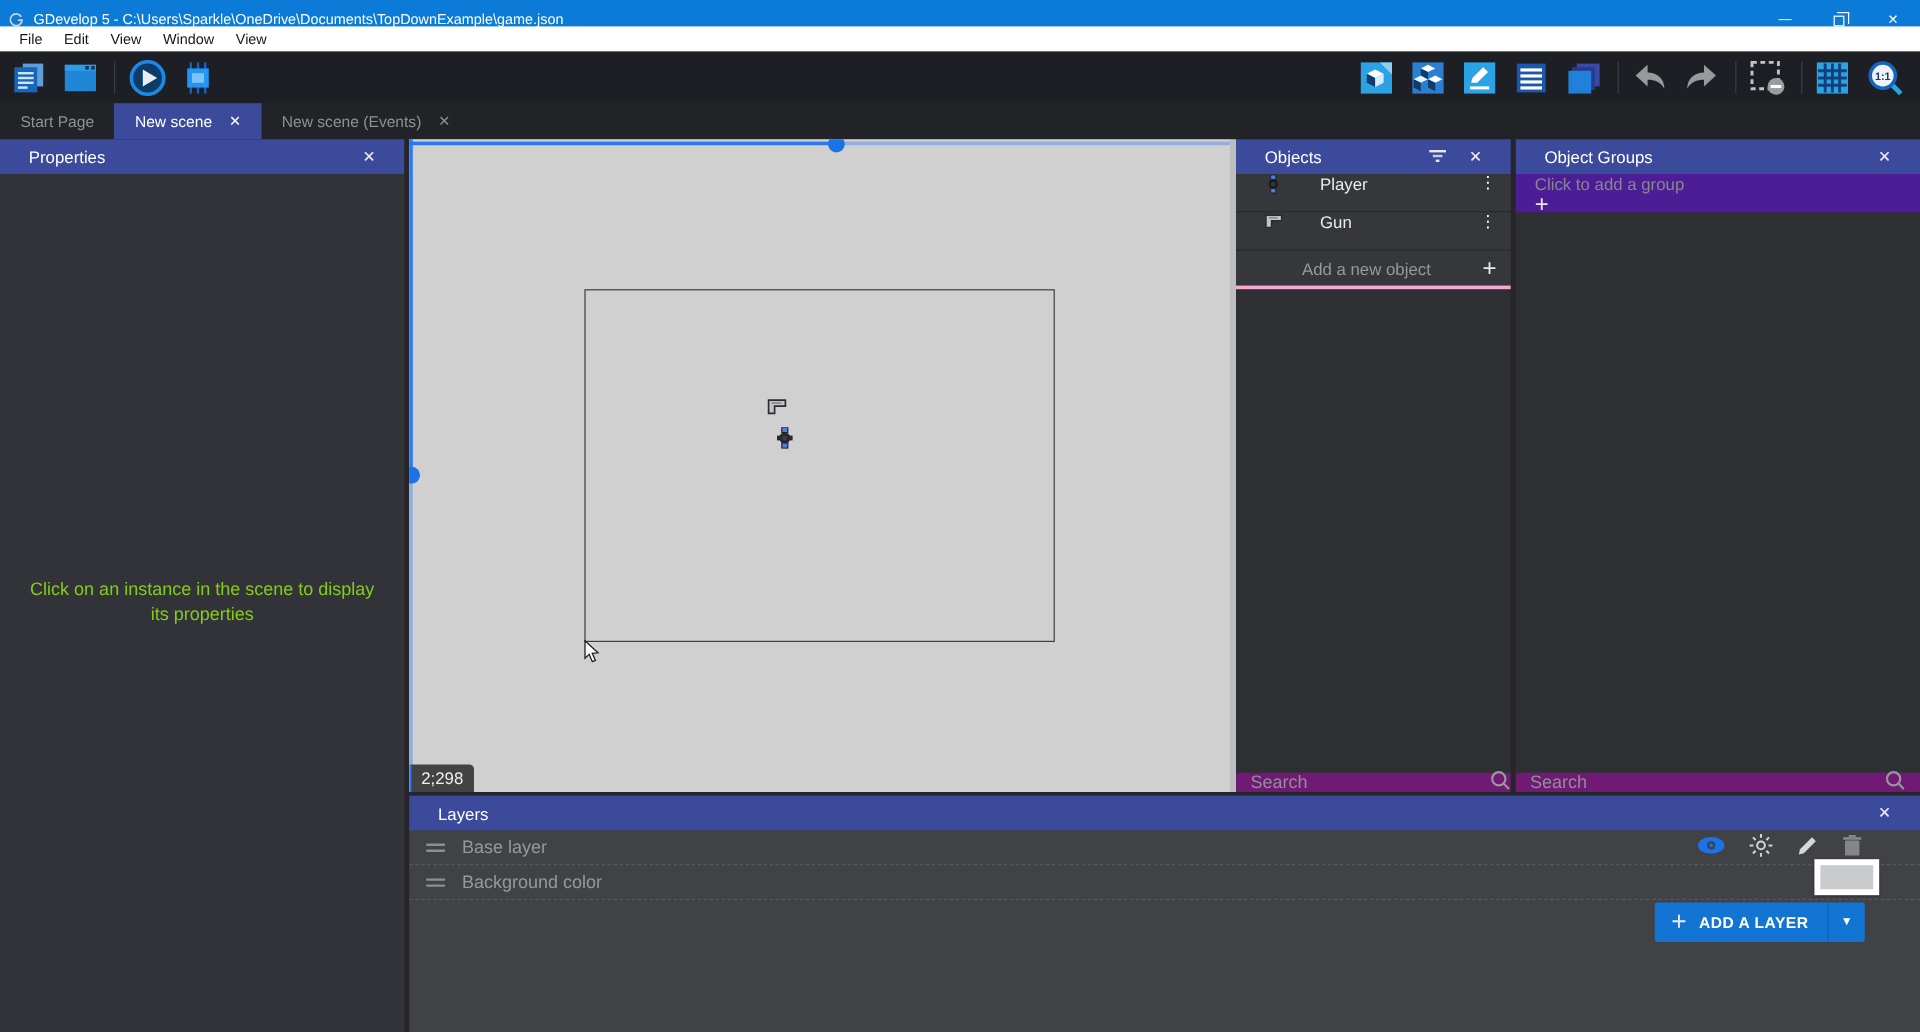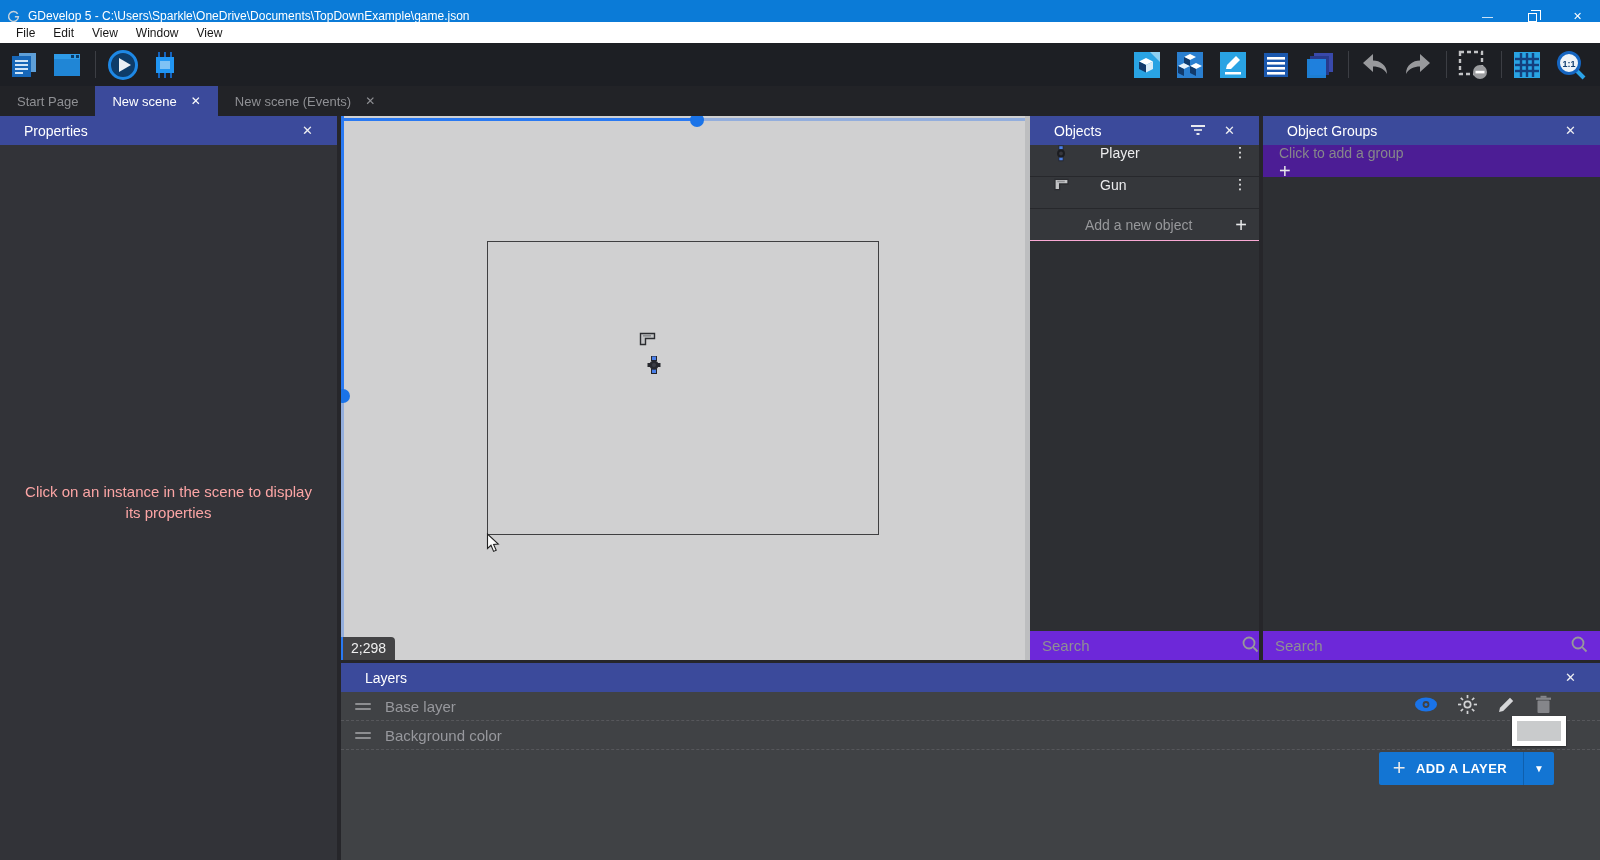--- a/index.html
+++ b/index.html
@@ -39,21 +39,21 @@
   
   .panel { position:absolute; overflow:hidden; }
   .panel-header { height:29px; background:#3b4a9b; color:#fff; display:flex;
     align-items:center; font-size:14px; padding:0 24px; }
   .header-close { margin-left:auto; font-size:13px; color:#f0f0f2; }
   .hspacer { flex:1; }
 
   
   .properties-panel { left:0; top:116px; width:337px; height:744px; background:#323338; }
   .properties-body { height:715px; display:flex; align-items:center; justify-content:center; }
-  .properties-msg { width:300px; text-align:center; color:#fca5a5; font-size:15px; line-height:1.35; }
+  .properties-msg { width:300px; text-align:center; color:#84cc16; font-size:15px; line-height:1.35; }
 
   
   .canvas { left:341px; top:116px; width:684px; height:544px; background:#d0d0d1; }
   .scroll-h { position:absolute; left:0; top:2px; width:100%; height:3px; display:flex; }
   .scroll-h .lead { width:356px; background:#2979f2; }
   .scroll-h .tail { flex:1; background:#93aedd; }
   .scroll-v { position:absolute; left:0; top:0; width:3px; height:100%; }
   .scroll-v .lead { height:280px; background:#2979f2; }
   .scroll-v .tail { height:264px; background:#93aedd; }
   .scroll-dot { position:absolute; width:14px; height:14px; border-radius:50%; background:#1a73e8; }
@@ -71,24 +71,24 @@
   .vstrip { position:absolute; left:1025px; top:116px; width:5px; height:544px; background:#bdbec0; }
 
   
   .objects-panel { left:1030px; top:116px; width:229px; height:544px; background:#2d2f33; }
   .obj-row { height:32px; background:#35373b; border-bottom:1px solid #27282c;
     display:flex; align-items:flex-start; padding:0 12px; color:#ececee; font-size:14px; }
   .obj-icon { width:18px; display:flex; justify-content:center; margin-left:10px; }
   .obj-label { margin-left:30px; }
   .kebab { margin-left:auto; color:#fff; font-size:14px; letter-spacing:0; line-height:1; }
   .add-row { height:32px; display:flex; align-items:center; padding:0 12px;
-    color:#97989b; font-size:14px; background:#35373b; border-bottom:1px solid #f9a8d4;}
+    color:#97989b; font-size:14px; background:#35373b; border-bottom:3px solid #f9a8d4;}
   .add-row .lbl { flex:1; text-align:center; }
   .plus { color:#e8e9ea; font-size:20px; font-weight:400; line-height:1; }
-  .searchbar { position:absolute; left:0; bottom:0; width:100%; height:29px; background:#6d28d9;
+  .searchbar { position:absolute; left:0; bottom:0; width:100%; height:16px; background:#701a75;
     display:flex; align-items:center; padding:0 12px; }
   .searchbar input { flex:1; background:transparent; border:none; outline:none;
     color:#d7d8da; font-size:15px; font-family:"Liberation Sans",sans-serif; }
   .searchbar input::placeholder { color:#8f9093; opacity:1; }
 
   
   .groups-panel { left:1263px; top:116px; width:337px; height:544px; background:#2d2f33; }
   .group-add-row { height:32px; display:flex; align-items:flex-start; padding:0 16px;
     color:#86888b; font-size:14px; background:#4c1d95;flex-direction:column; }
   .group-add-row .lbl { flex:1; text-align:center; }

